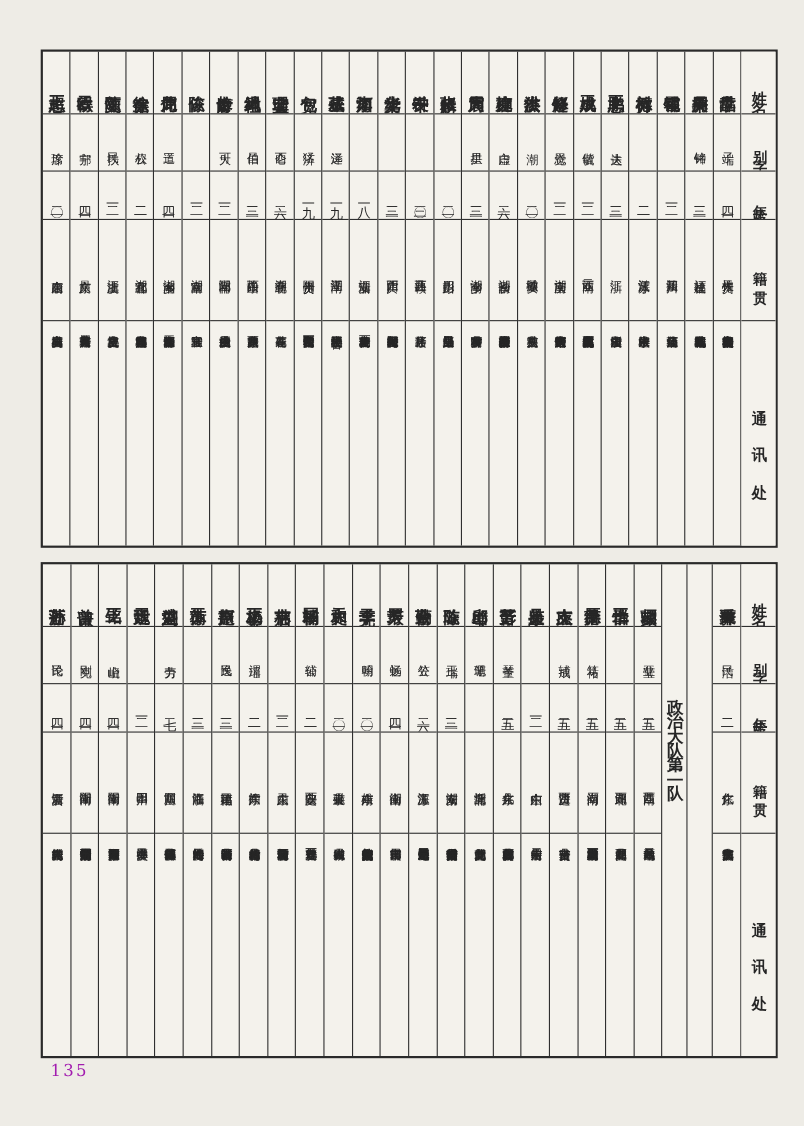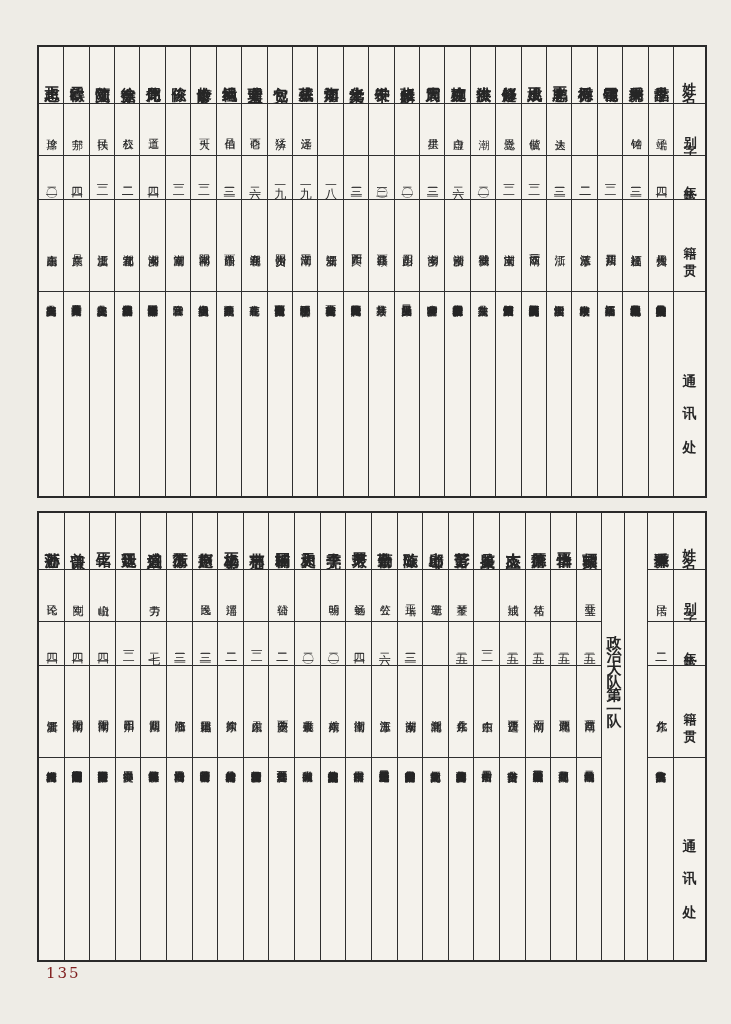--- a/index.html
+++ b/index.html
@@ -54,21 +54,21 @@
     display:flex;justify-content:center;align-items:flex-start;
   }
   .group-label span{
     writing-mode:vertical-rl;text-orientation:upright;
     font-size:15px;font-weight:bold;letter-spacing:13px;
     padding-top:110px;display:block;
   }
 
   .page-num{
     position:absolute;left:46px;top:964px;
-    font-size:15px;letter-spacing:2px;color:#7f1d1d;
+    font-size:15px;letter-spacing:2px;color:#a21caf;
     font-family:"DejaVu Serif",serif;
   }
 </style>
 </head>
 <body>
 
 <div class="band" id="band-top">
   <div class="header-col">
     <div class="cell name hdr">
         <span>姓名</span>

